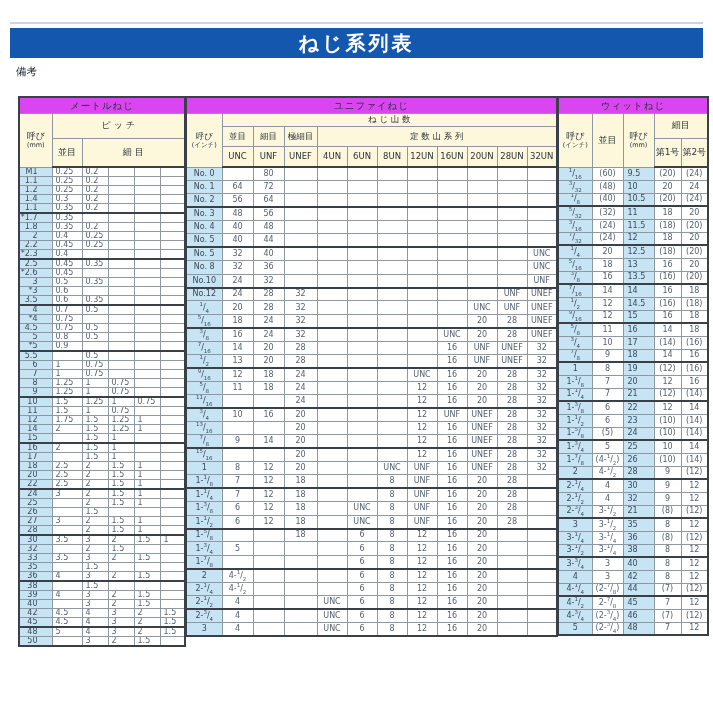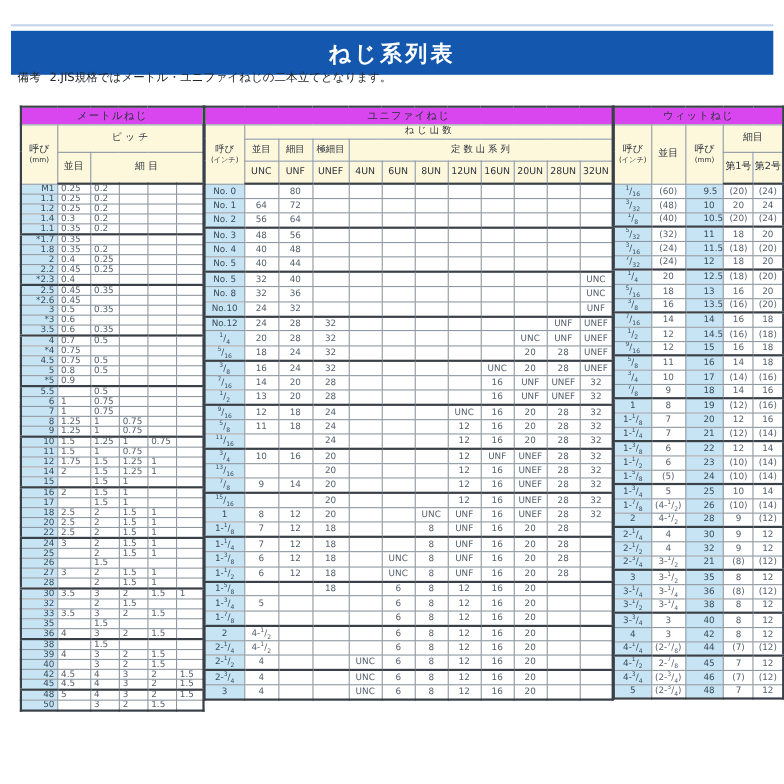--- a/index.html
+++ b/index.html
@@ -1,66 +1,65 @@
 <!DOCTYPE html>
 <html><head>
 <meta charset="utf-8">
 <style>
   *{box-sizing:border-box;margin:0;padding:0}
   html,body{width:713px;height:713px;background:#fff;overflow:hidden;
     font-family:"DejaVu Sans","Liberation Sans",sans-serif}
   .page{position:relative;width:713px;height:713px}
   .toprule{position:absolute;left:10px;top:22px;width:693px;height:2px;background:#c6d5ea}
-  .titlebar{position:absolute;left:10px;top:28px;width:693px;height:40px;background:#1358ae;
+  .titlebar{position:absolute;left:10px;top:28px;width:693px;height:30px;background:#1358ae;
     display:flex;align-items:center;justify-content:center}
   .titlebar .t{color:#fff;font-size:20px;font-weight:bold;letter-spacing:3px}
   .remarks{position:absolute;left:16px;top:64px;display:flex;gap:8px;
     font-size:10.5px;color:#20262e;line-height:1.35}
   .remarks .lbl{white-space:nowrap}
   .tables{position:absolute;left:18px;top:96px;display:flex;align-items:flex-start}
   table{border-collapse:collapse;table-layout:fixed;font-size:8px;color:#55616d;
     border:2px solid #3a4048}
   table+table{margin-left:-1px}
   th,td{border:1px solid #8e98a2;overflow:hidden;white-space:nowrap;vertical-align:middle;line-height:1}
   th{font-weight:normal;color:#2b323c;background:#fdf8dc;text-align:center;font-size:9px}
   th.sec{background:#d946ef;height:16px;font-size:9.5px;letter-spacing:1px}
   thead tr.hlast th{border-bottom:2px solid #3a4048}
   th .unit{font-size:6.5px;margin-top:1px}
   tr.grp td{border-bottom:2px solid #3a4048}
   td.blue{background:#c6e4f4;color:#3c4a58}
   sup{font-size:5.5px;line-height:0;vertical-align:super}
   sub{font-size:5.5px;line-height:0;vertical-align:sub}
   
   .t-metric td{height:8.6px;text-align:left;padding-left:3px}
-  .t-metric td:first-child{text-align:right;padding-right:2px;padding-left:0}
+  .t-metric td:first-child{text-align:right;padding-right:14px;padding-left:0}
   .r-m2 th{height:25px}.r-m3 th{height:29px}
   
   .t-uni td{height:13.4px;text-align:center}
   .t-uni th{font-size:8.5px}
   .t-uni th.sec{font-size:9.5px}
   .r-u2 th{height:13px}.r-u3 th{height:20px}.r-u4 th{height:21px}
   
   .t-whit td{height:13px;text-align:center}
-  .t-whit td:nth-child(3){text-align:left;padding-left:16px}
+  .t-whit td:nth-child(3){text-align:left;padding-left:4px}
 </style>
 </head>
 <body>
 
 <div class="page">
 
   <div class="toprule"></div>
 
   <div class="titlebar">
     <span class="t">ねじ系列表</span>
   </div>
 
   <div class="remarks">
     <span class="lbl">備考</span>
     <span>
-      <div>2.JIS規格ではメートル・ユニファイねじの二本立てとなります。</div>
     </span>
   </div>
 
   <div class="tables">
 
     <table class="t-metric">
       <colgroup>
         <col style="width:33px">
           <col style="width:30px">
           <col style="width:26px">

